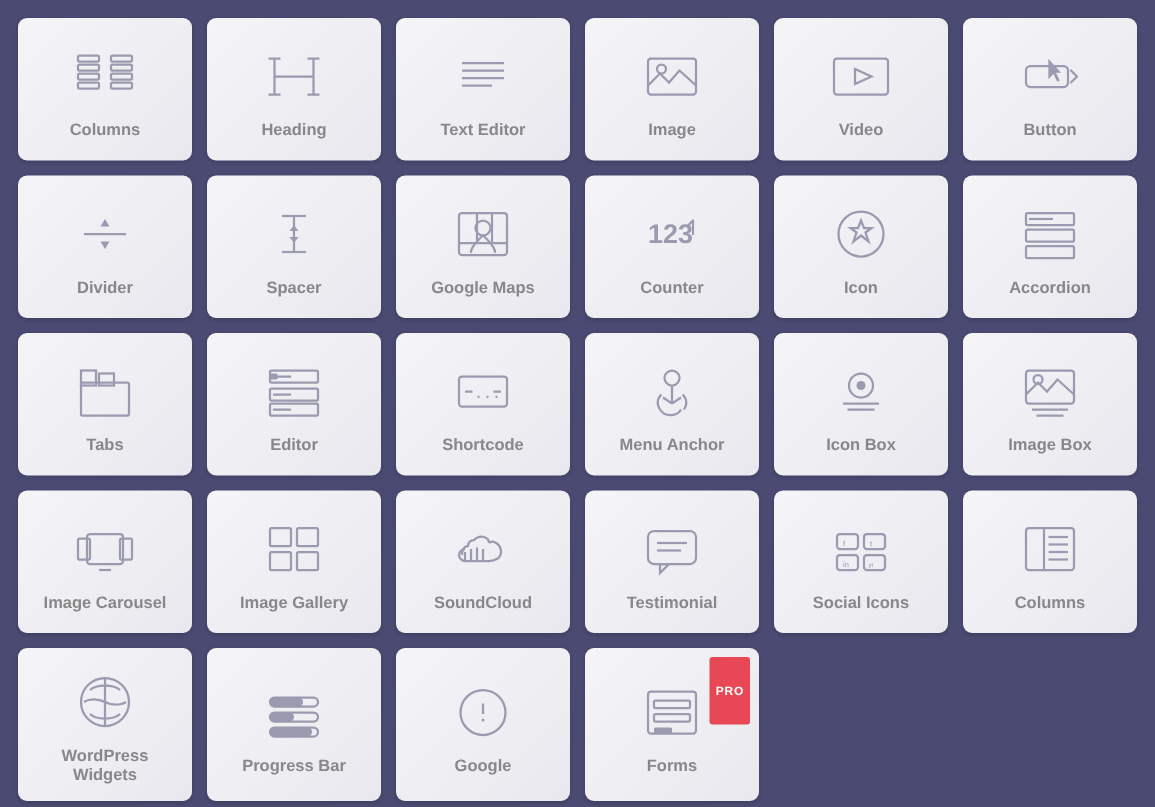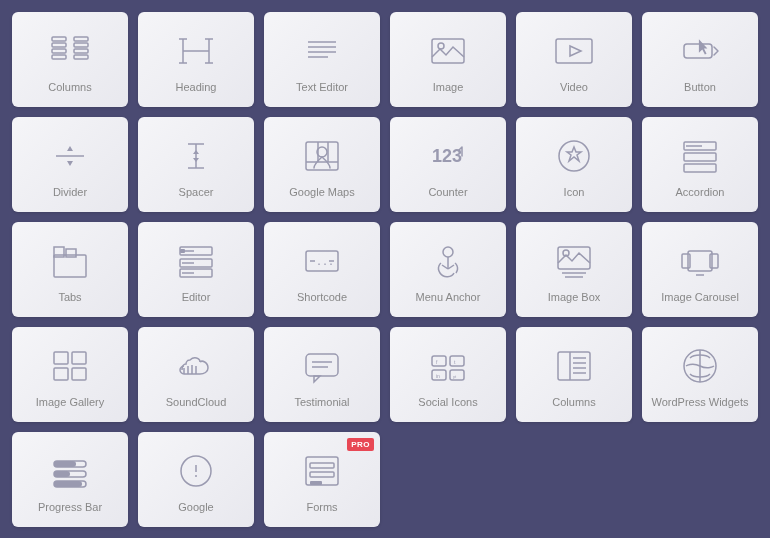--- a/index.html
+++ b/index.html
@@ -38,32 +38,32 @@
     }
     .card-icon svg {
       stroke: #9a9ab0;
       fill: none;
       stroke-width: 1.5;
     }
     .card-label {
       font-size: 11px;
       color: #888;
       text-align: center;
-      font-weight: 400;
+      font-weight: 700;
       line-height: 1.2;
     }
     .pro-badge {
       position: absolute;
       top: 6px;
       right: 6px;
       background: #e84855;
       color: white;
       font-size: 8px;
       font-weight: bold;
-      padding: 2px 4px;
+      padding: 18px 4px;
       border-radius: 2px;
       letter-spacing: 0.5px;
     }
   </style>
 </head>
 <body>
 
 <div class="grid">
 <div class="card">
       <div class="card-icon">
@@ -246,20 +246,31 @@
       <path d="M29 24 C29 24 34 28 30 34"></path>
       <line x1="22" y1="30" x2="16" y2="26"></line>
       <line x1="22" y1="30" x2="28" y2="26"></line>
     </svg>
       </div>
       <span class="card-label">Menu Anchor</span>
     </div>
     <div class="card">
       <div class="card-icon">
         <svg viewBox="0 0 44 44" width="44" height="44">
+      <circle cx="22" cy="18" r="8"></circle>
+      <line x1="10" y1="30" x2="34" y2="30"></line>
+      <line x1="13" y1="34" x2="31" y2="34"></line>
+      <circle cx="22" cy="18" r="3" fill="#9a9ab0" stroke="none"></circle>
+    </svg>
+      </div>
+      <span class="card-label">Icon Box</span>
+    </div>
+    <div class="card">
+      <div class="card-icon">
+        <svg viewBox="0 0 44 44" width="44" height="44">
       <rect x="6" y="8" width="32" height="22" rx="2"></rect>
       <polyline points="6,24 14,16 20,22 27,14 38,24"></polyline>
       <circle cx="14" cy="14" r="3"></circle>
       <line x1="10" y1="34" x2="34" y2="34"></line>
       <line x1="13" y1="38" x2="31" y2="38"></line>
     </svg>
       </div>
       <span class="card-label">Image Box</span>
     </div>
     <div class="card">

